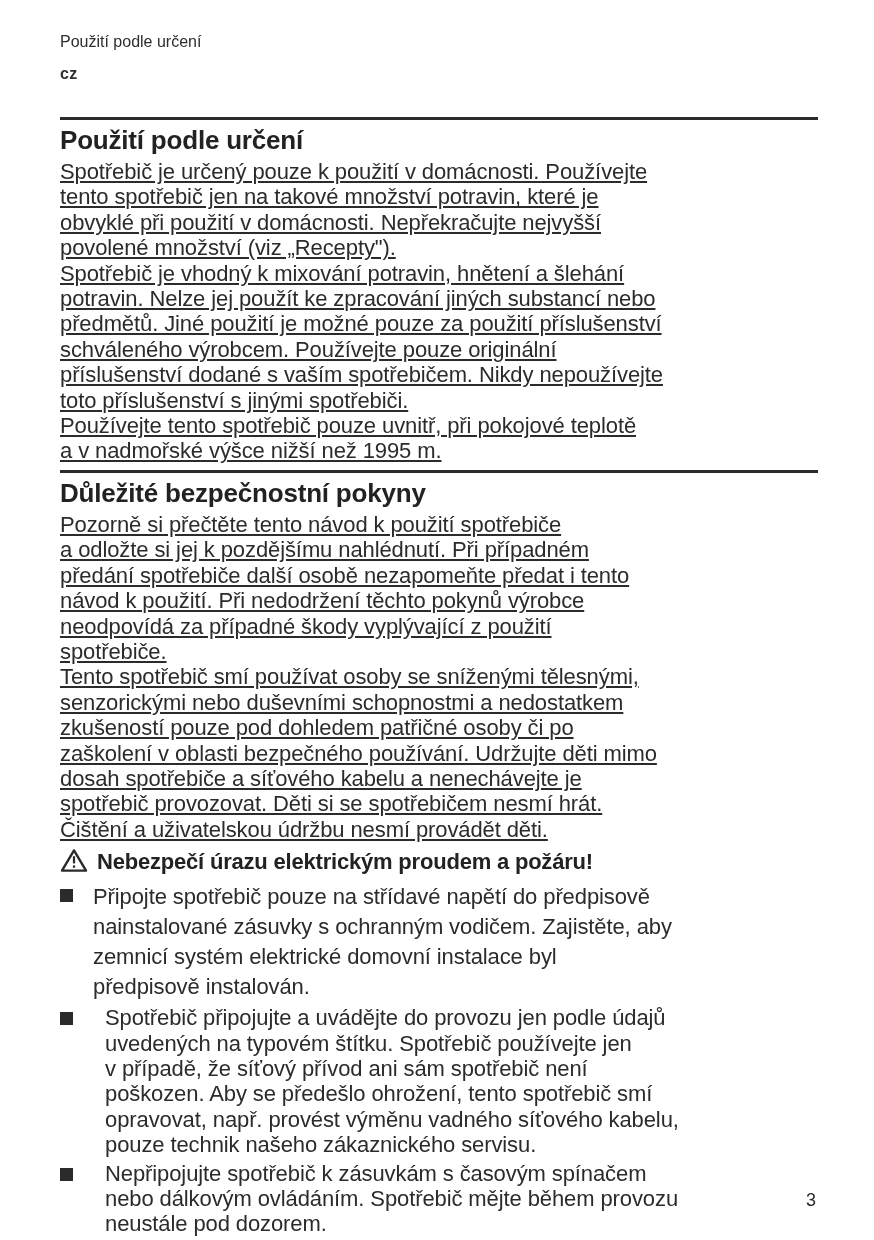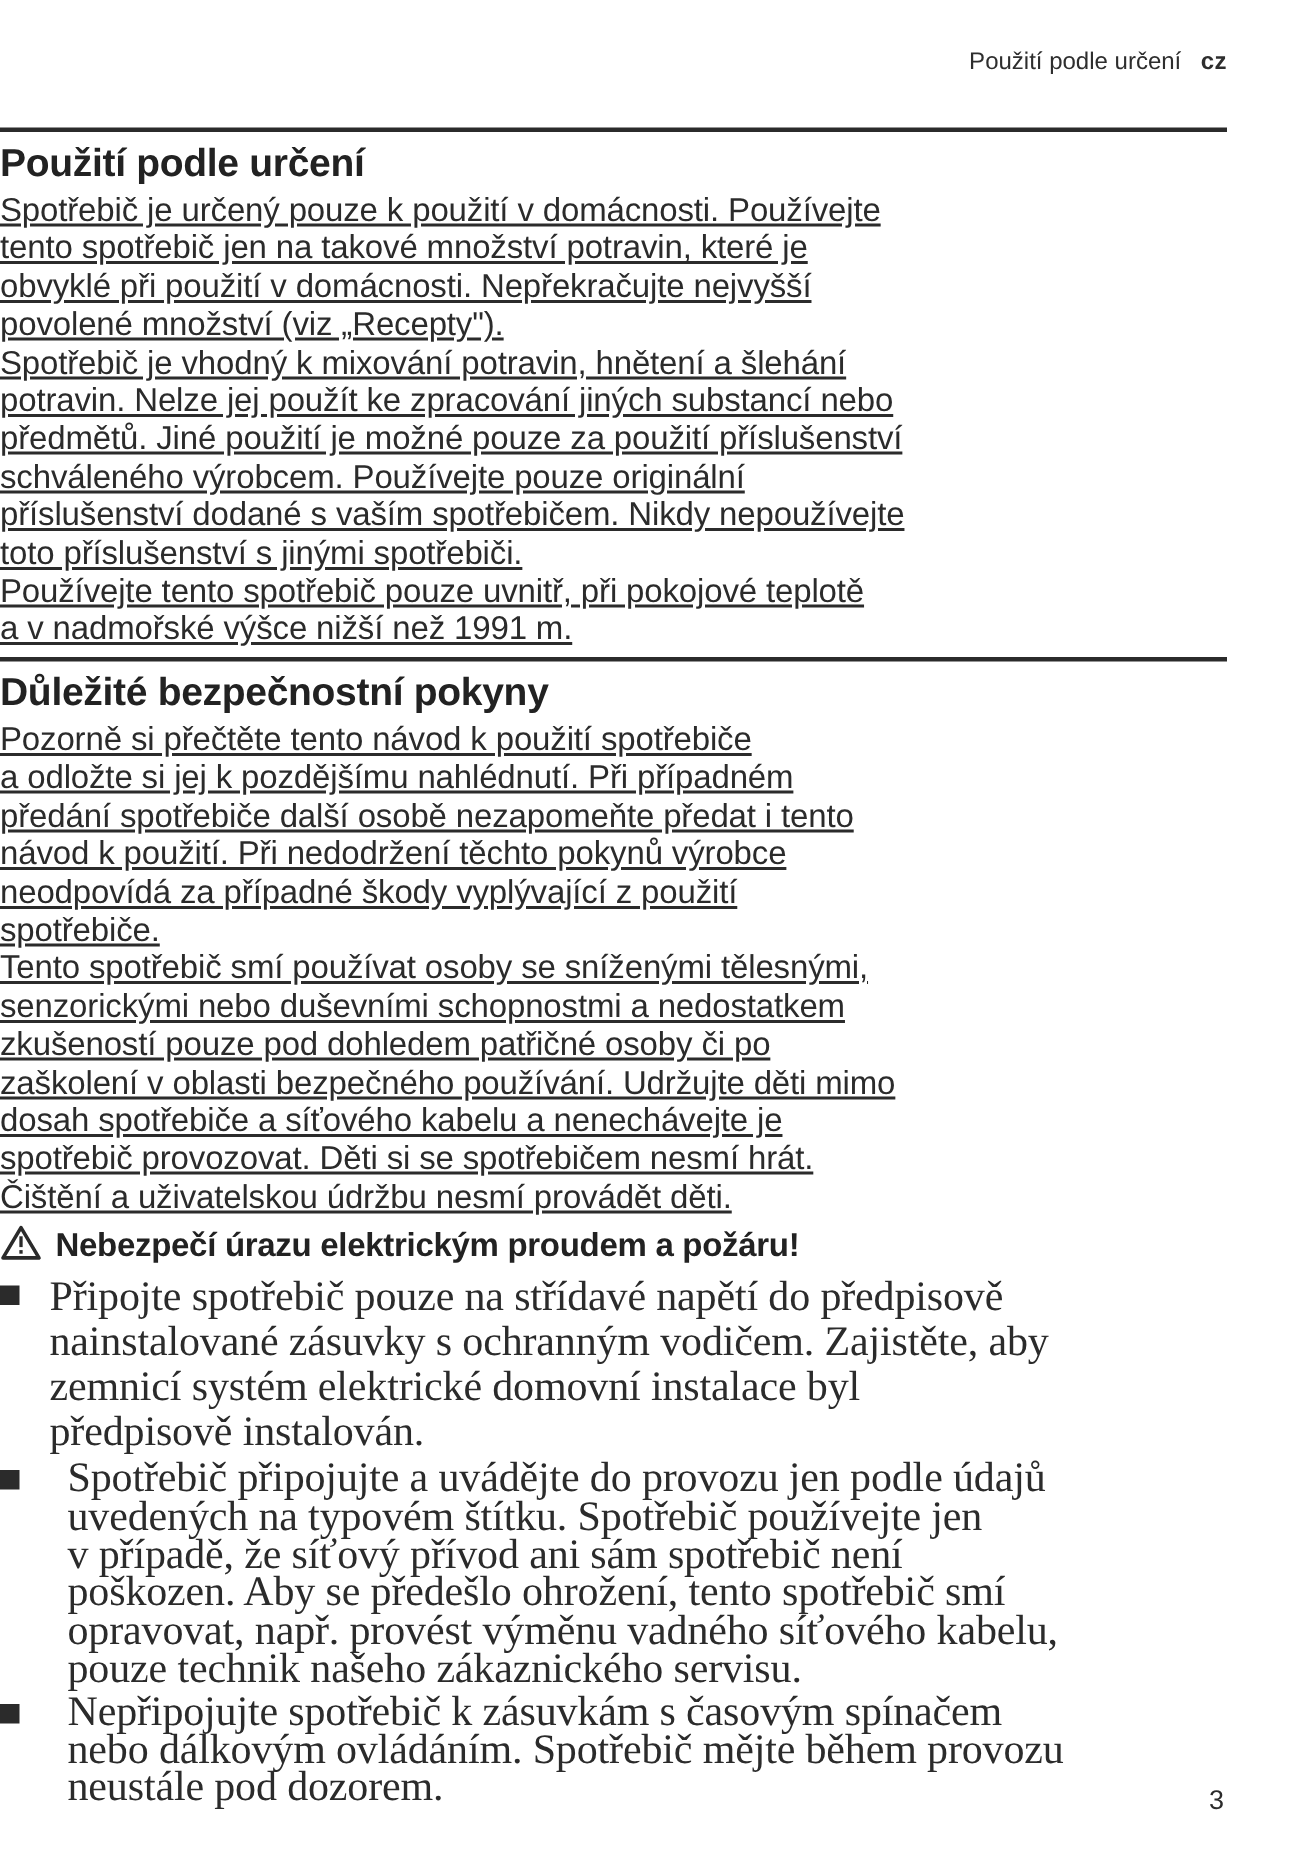--- a/index.html
+++ b/index.html
@@ -16,21 +16,23 @@
     overflow: hidden;
   }
   .page {
     position: relative;
     width: 874px;
     height: 1240px;
     box-sizing: border-box;
     padding-top: 32px;
   }
   .content {
+    margin-left: 60px;
     margin-right: 56px;
+    flex-direction: column;
   }
   
   .running-header {
     display: flex;
     justify-content: flex-end;
     align-items: baseline;
     gap: 13px;
     font-size: 16px;
     line-height: 19px;
     color: #2e2e2e;
@@ -91,24 +93,23 @@
   }
   ul.bullets li + li { margin-top: 3px; gap: 32px; }
   .bullet-marker {
     flex: 0 0 auto;
     width: 13px;
     height: 13px;
     background: #2b2b2b;
     margin-top: 7px;
   }
   .bullet-content {
-    font-size: 28px;
+    font-size: 22px;
     line-height: 25.4px;
     letter-spacing: -0.1px;
-    font-family: Liberation Serif, serif;
   }
   .bullet-content .line { white-space: pre; }
   li.wide .bullet-content { line-height: 30px; }
   
   .page-number {
     position: absolute;
     top: 1190px;
     right: 58px;
     font-size: 18px;
     color: #2b2b2b;
@@ -133,21 +134,21 @@
           <div class="line">tento spotřebič jen na takové množství potravin, které je</div>
           <div class="line">obvyklé při použití v domácnosti. Nepřekračujte nejvyšší</div>
           <div class="line">povolené množství (viz „Recepty").</div>
           <div class="line">Spotřebič je vhodný k mixování potravin, hnětení a šlehání</div>
           <div class="line">potravin. Nelze jej použít ke zpracování jiných substancí nebo</div>
           <div class="line">předmětů. Jiné použití je možné pouze za použití příslušenství</div>
           <div class="line">schváleného výrobcem. Používejte pouze originální</div>
           <div class="line">příslušenství dodané s vaším spotřebičem. Nikdy nepoužívejte</div>
           <div class="line">toto příslušenství s jinými spotřebiči.</div>
           <div class="line">Používejte tento spotřebič pouze uvnitř, při pokojové teplotě</div>
-          <div class="line">a v nadmořské výšce nižší než 1991 m.</div>
+          <div class="line">a v nadmořské výšce nižší než 1995 m.</div>
         </div>
     </div>
   </section>
 
   <section>
     <div class="content">
       <hr class="rule rule-2">
       <h1 class="section-heading">Důležité bezpečnostní pokyny</h1>
       <div class="body-text">
           <div class="line">Pozorně si přečtěte tento návod k použití spotřebiče</div>

